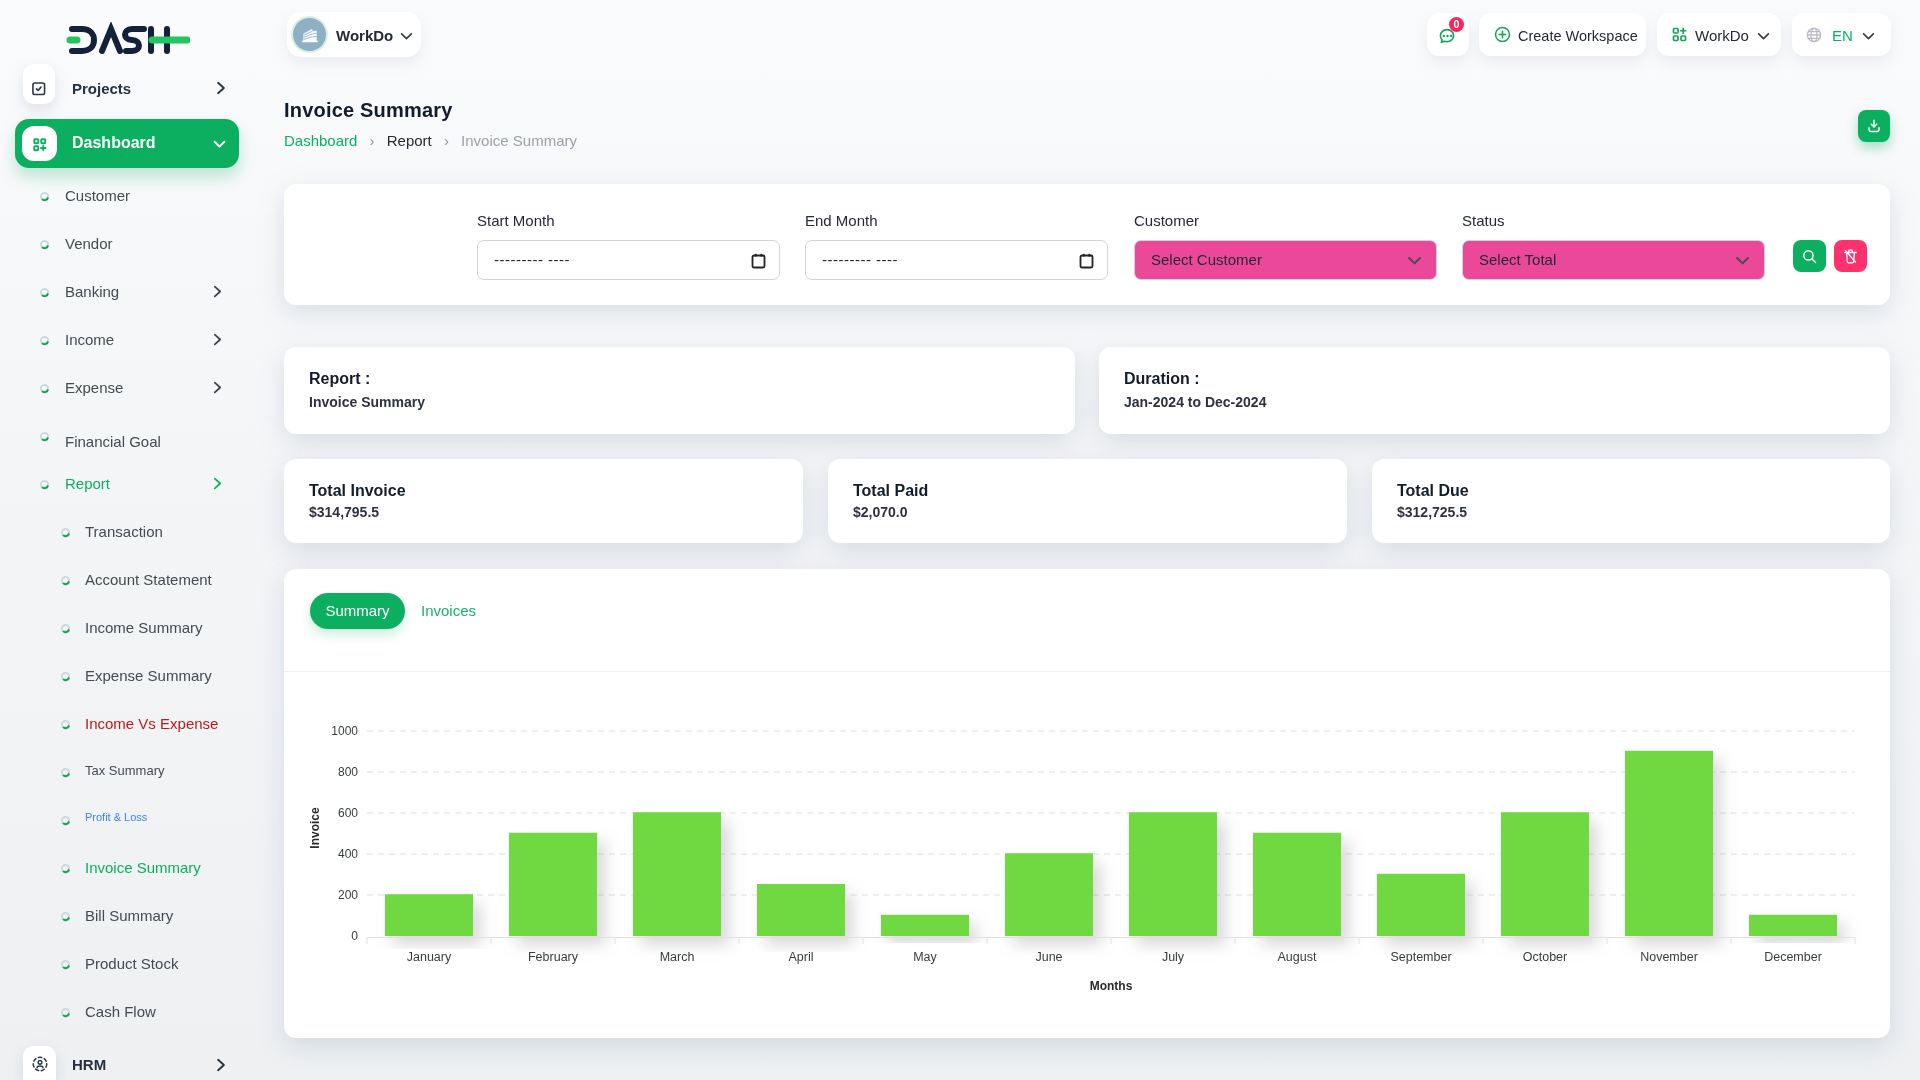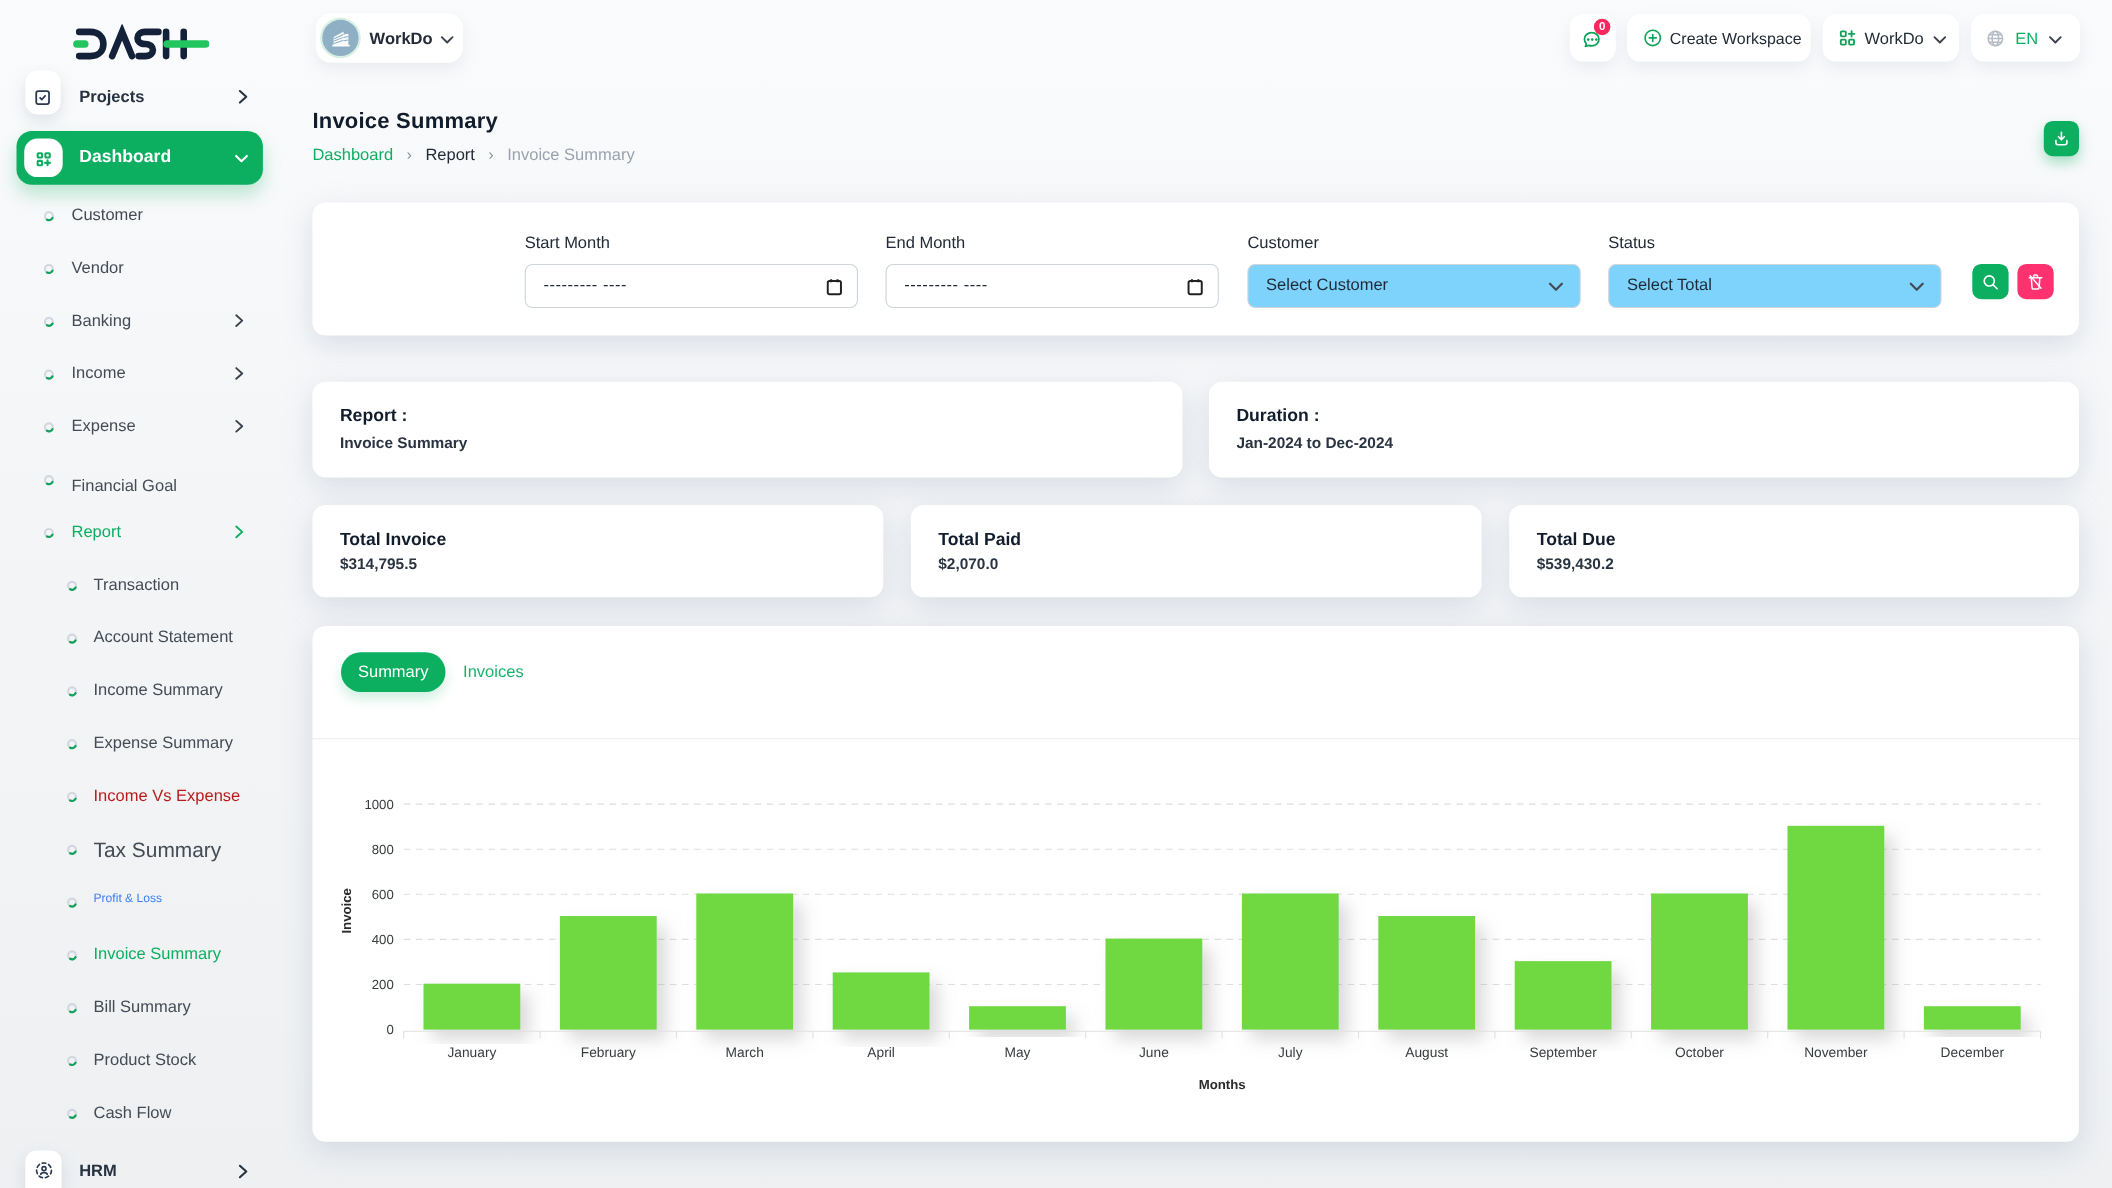--- a/index.html
+++ b/index.html
@@ -14,21 +14,21 @@
   .card {
     position:absolute; background:#fff; border-radius:12px;
     box-shadow:0 8px 26px rgba(150,165,185,0.30);
   }
   
   .logo { left:66px; top:22px; }
 
   .minput { width:303px; height:40px; background:#fff; border:1px solid #ced4da; border-radius:7px; }
   .minput .dashes { position:absolute; left:16px; top:10px; font-size:15px; color:#1f2937; letter-spacing:0.5px; }
   .minput .calic { position:absolute; right:13px; top:12px; }
-  .sel { width:303px; height:40px; background:#7dd3fc; border:1px solid #ced4da; border-radius:7px; }
+  .sel { width:303px; height:40px; background:#ec4899; border:1px solid #ced4da; border-radius:7px; }
   .sel span { position:absolute; left:16px; top:10px; font-size:15px; color:#1f2937; }
   .sel .selchev { position:absolute; right:14px; top:14px; }
 
 </style>
 </head>
 <body>
 
 <div class="abs logo">
 <svg width="124" height="36" viewBox="0 0 124 36">
   <g fill="none" stroke="#132239" stroke-width="6" stroke-linecap="round">
@@ -140,21 +140,21 @@
   <div class="abs" style="left:85px; top:667px; font-size:15px; color:#444b54;">Expense Summary</div>
   <svg class="abs" style="left:60px; top:719px;" width="11" height="11" viewBox="0 0 11 11" fill="none">
         <circle cx="5.5" cy="5.5" r="3.6" stroke="#d2d7e0" stroke-width="2"></circle>
         <circle cx="5.5" cy="5.5" r="3.6" stroke="#13a35d" stroke-width="2.1" stroke-dasharray="5.6 17" stroke-linecap="round" transform="rotate(28 5.5 5.5)"></circle>
       </svg>
   <div class="abs" style="left:85px; top:715px; font-size:15px; color:#b91c1c;">Income Vs Expense</div>
   <svg class="abs" style="left:60px; top:767px;" width="11" height="11" viewBox="0 0 11 11" fill="none">
         <circle cx="5.5" cy="5.5" r="3.6" stroke="#d2d7e0" stroke-width="2"></circle>
         <circle cx="5.5" cy="5.5" r="3.6" stroke="#13a35d" stroke-width="2.1" stroke-dasharray="5.6 17" stroke-linecap="round" transform="rotate(28 5.5 5.5)"></circle>
       </svg>
-  <div class="abs" style="left:85px; top:763px; font-size:19px; color:#444b54;text-align:center;">Tax Summary</div>
+  <div class="abs" style="left:85px; top:763px; font-size:13px; color:#444b54;text-align:center;">Tax Summary</div>
   <svg class="abs" style="left:60px; top:815px;" width="11" height="11" viewBox="0 0 11 11" fill="none">
         <circle cx="5.5" cy="5.5" r="3.6" stroke="#d2d7e0" stroke-width="2"></circle>
         <circle cx="5.5" cy="5.5" r="3.6" stroke="#13a35d" stroke-width="2.1" stroke-dasharray="5.6 17" stroke-linecap="round" transform="rotate(28 5.5 5.5)"></circle>
       </svg>
   <div class="abs" style="left:85px; top:811px; font-size:11px; color:#3b82f6;">Profit &amp; Loss</div>
   <svg class="abs" style="left:60px; top:863px;" width="11" height="11" viewBox="0 0 11 11" fill="none">
         <circle cx="5.5" cy="5.5" r="3.6" stroke="#d2d7e0" stroke-width="2"></circle>
         <circle cx="5.5" cy="5.5" r="3.6" stroke="#13a35d" stroke-width="2.1" stroke-dasharray="5.6 17" stroke-linecap="round" transform="rotate(28 5.5 5.5)"></circle>
       </svg>
   <div class="abs" style="left:85px; top:859px; font-size:15px; color:#0caf60;">Invoice Summary</div>
@@ -331,21 +331,21 @@
   <div class="card" style="left:284px; top:459px; width:519px; height:84px;"></div>
   <div class="abs" style="left:309px; top:482px; font-size:16px; font-weight:bold; color:#111c2d;">Total Invoice</div>
   <div class="abs" style="left:309px; top:504px; font-size:14px; font-weight:bold; color:#2a3441;">$314,795.5</div>
 
   <div class="card" style="left:828px; top:459px; width:519px; height:84px;"></div>
   <div class="abs" style="left:853px; top:482px; font-size:16px; font-weight:bold; color:#111c2d;">Total Paid</div>
   <div class="abs" style="left:853px; top:504px; font-size:14px; font-weight:bold; color:#2a3441;">$2,070.0</div>
 
   <div class="card" style="left:1372px; top:459px; width:518px; height:84px;"></div>
   <div class="abs" style="left:1397px; top:482px; font-size:16px; font-weight:bold; color:#111c2d;text-align:center;">Total Due</div>
-  <div class="abs" style="left:1397px; top:504px; font-size:14px; font-weight:bold; color:#2a3441;">$539,430.2</div>
+  <div class="abs" style="left:1397px; top:504px; font-size:14px; font-weight:bold; color:#2a3441;">$312,725.5</div>
 </div>
 
 <div id="chartcard">
   <div class="card" style="left:284px; top:569px; width:1606px; height:469px;"></div>
 
   <div class="abs" style="left:310px; top:593px; width:95px; height:36px; background:#0caf60; border-radius:18px; box-shadow:0 6px 12px rgba(12,175,96,0.20);"></div>
   <div class="abs" style="left:310px; top:602px; width:95px; text-align:center; font-size:15px; color:#fff;">Summary</div>
   <div class="abs" style="left:421px; top:602px; font-size:15px; color:#18b26b;">Invoices</div>
   <div class="abs" style="left:284px; top:671px; width:1606px; height:1px; background:#edeff1;"></div>
   <svg class="abs" style="left:284px; top:569px;" width="1606" height="469" viewBox="0 0 1606 469">

